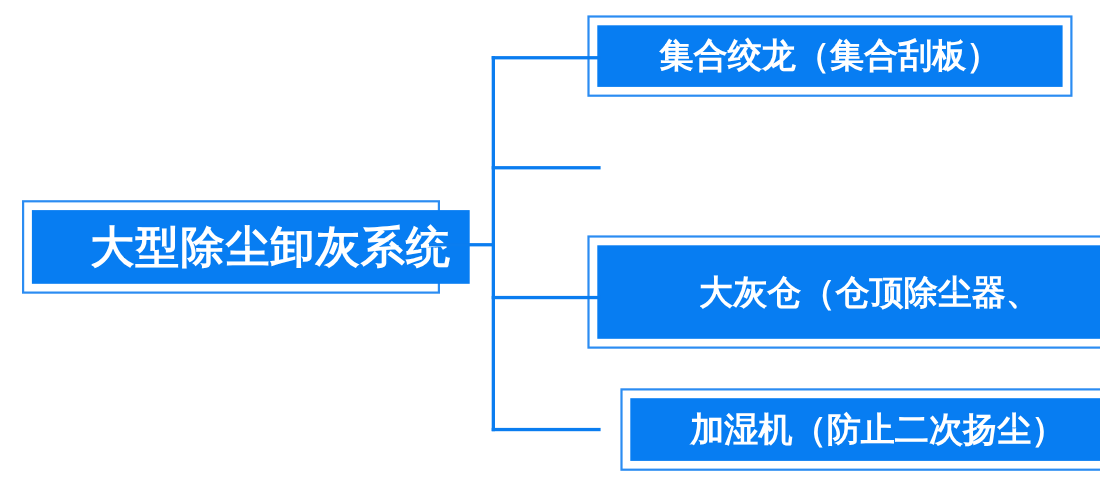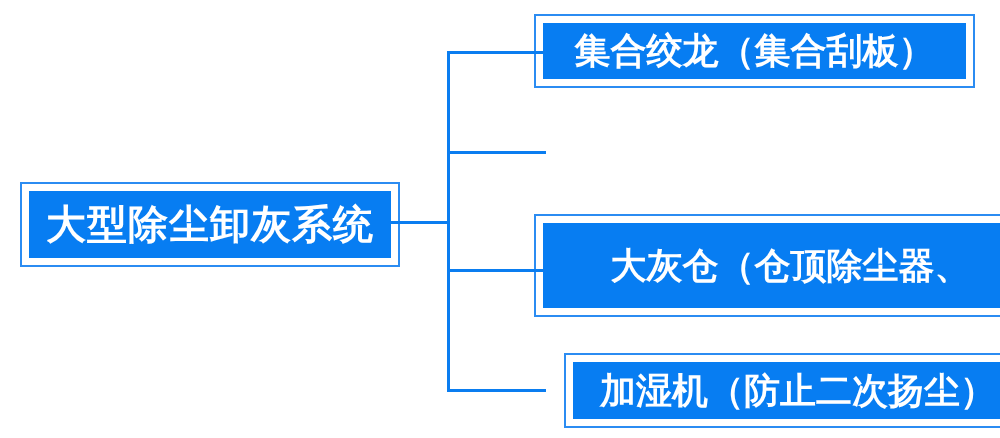--- a/index.html
+++ b/index.html
@@ -32,22 +32,22 @@
     background:var(--node-fill);
     color:var(--text-color);
     display:flex;
     flex-direction:column;
     align-items:center;
     justify-content:center;
     font-weight:bold;
     text-align:center;
     white-space:nowrap;
   }
-  .node.root .fill{font-size:40px;letter-spacing:1px;}
-  .node.child .fill{font-size:36px;line-height:38px;}
+  .node.root .fill{font-size:40px;letter-spacing:1px;padding-left:36px;}
+  .node.child .fill{font-size:31px;line-height:38px;}
   .node .fill span{display:block;}
   .hline,.vline{position:absolute;background:var(--connector);z-index:2;}
   .hline{height:3px;}
   .vline{width:3px;}
 </style>
 </head>
 <body>
 
 <div class="canvas">
 

